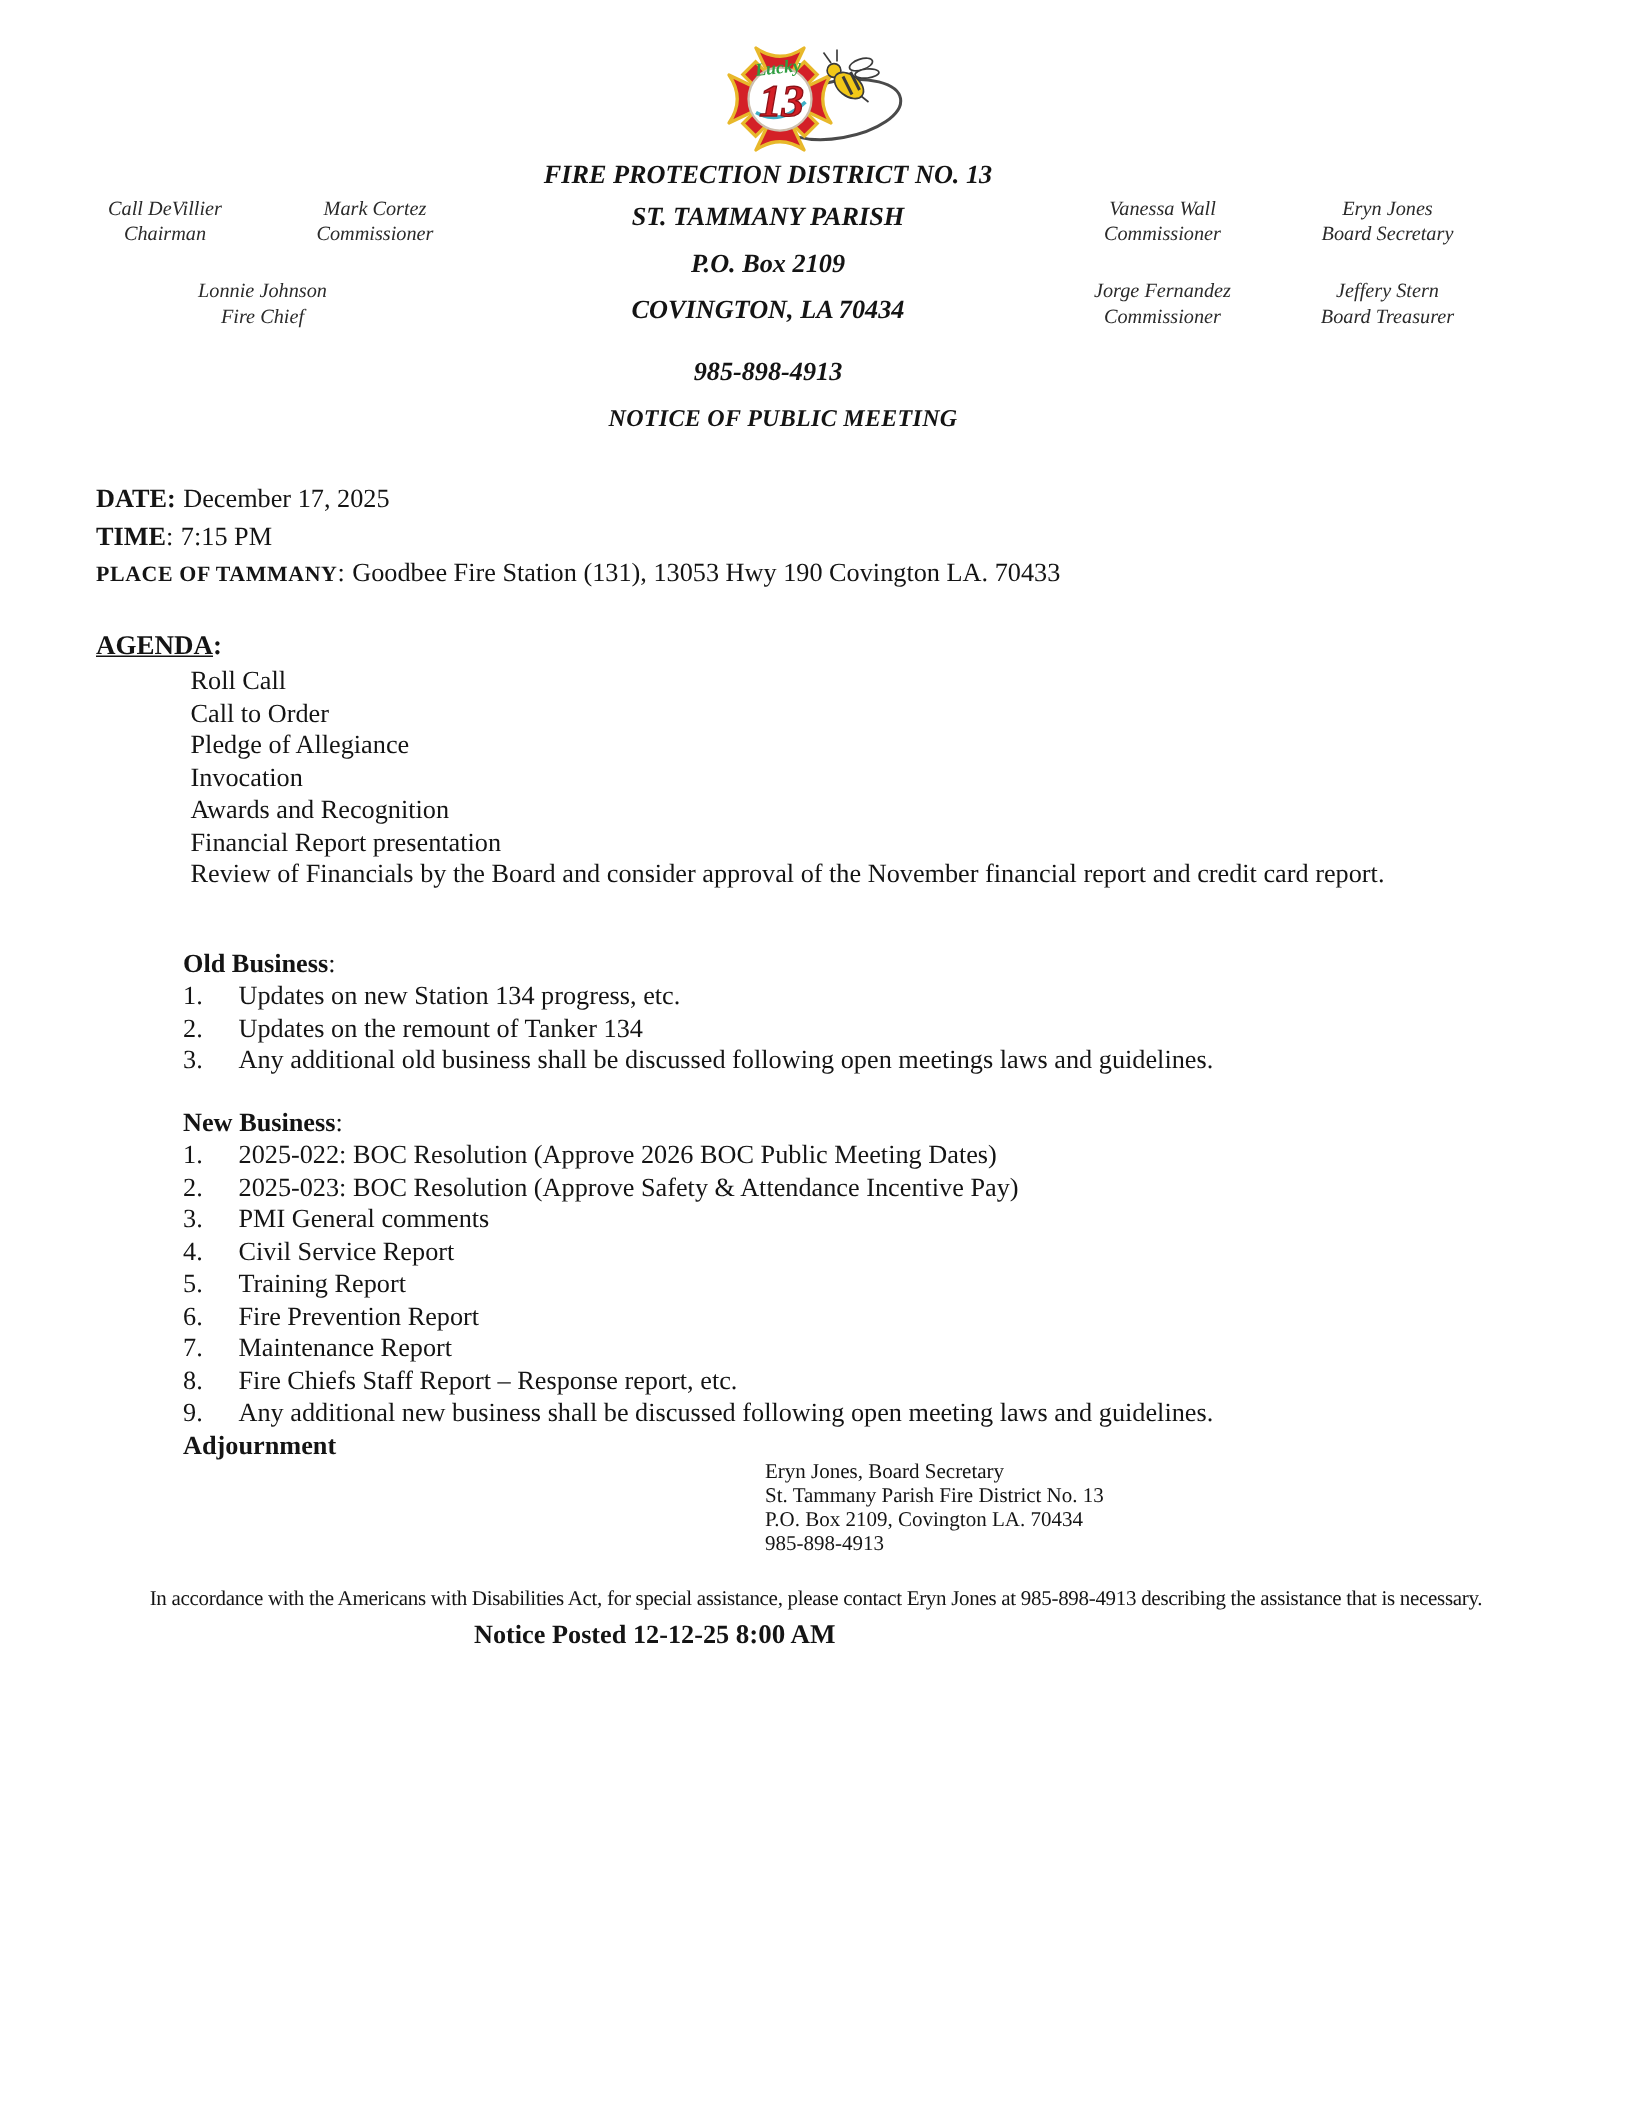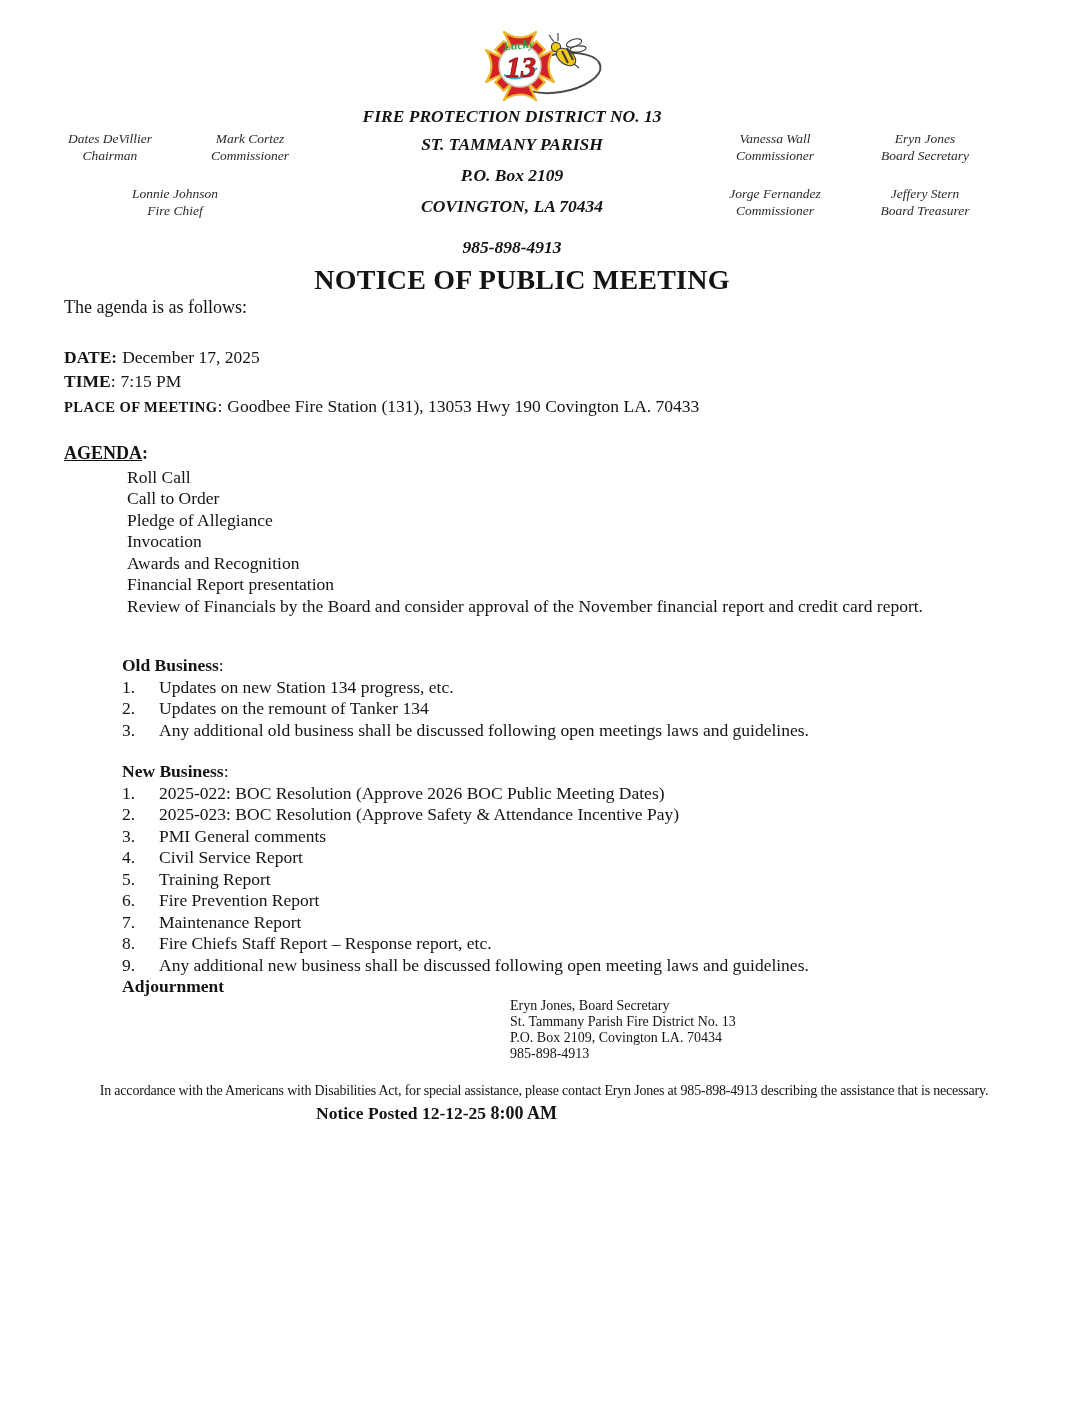--- a/index.html
+++ b/index.html
@@ -24,21 +24,21 @@
   .officials-right { left:700px; width:300px; }
   .off-row { display:flex; }
   .off-cell { width:140px; text-align:center; }
   .officials-right .off-cell { width:150px; }
   .off-row2 { margin-top:22px; }
   .off-center { width:160px; margin-left:55px; text-align:center; margin-top:22px; }
 
   
   .docbody { position:absolute; left:64px; top:266px; width:960px; font-size:17.5px; line-height:21.5px; }
 
-  .doc-title { text-align:center; font-weight:bold; font-size:28px; line-height:28px; padding-right:44px; letter-spacing:0.2px; }
+  .doc-title { text-align:center; font-weight:bold; font-size:16px; line-height:28px; padding-right:44px; letter-spacing:0.2px;font-style:italic; }
   .intro { margin-top:3px; font-size:18px; }
 
   .meeting { margin-top:26px; line-height:24.6px; }
   .lbl { font-weight:bold; }
   .place-lbl { font-weight:bold; font-size:14.6px; letter-spacing:0.4px; }
   .ml4 { margin-left:5px;text-align:center; }
 
   .agenda-head { margin-top:24px; font-weight:bold; font-size:18px; }
   .agenda-head .u { text-decoration:underline; }
   .agenda-list { margin-top:2px; }
@@ -105,21 +105,21 @@
     <span class="org-line">FIRE PROTECTION DISTRICT NO. 13</span>
     <span class="org-line">ST. TAMMANY PARISH</span>
     <span class="org-line">P.O. Box 2109</span>
     <span class="org-line">COVINGTON, LA 70434</span>
     <span class="org-phone">985-898-4913</span>
   </div>
 
   <div class="officials officials-left">
     <div class="off-row">
       <div class="off-cell">
-        <div>Dates DeVillier</div>
+        <div>Call DeVillier</div>
         <div>Chairman</div>
       </div>
       <div class="off-cell">
         <div>Mark Cortez</div>
         <div>Commissioner</div>
       </div>
     </div>
     <div class="off-center">
       <div>Lonnie Johnson</div>
       <div>Fire Chief</div>
@@ -146,31 +146,30 @@
         <div>Jeffery Stern</div>
         <div>Board Treasurer</div>
       </div>
     </div>
   </div>
 
   <div class="docbody">
 
     <div class="doc-title">NOTICE OF PUBLIC MEETING</div>
 
-    <div class="intro">The agenda is as follows:</div>
 
     <div class="meeting">
       <div>
         <span class="lbl">DATE:</span><span class="ml4">December 17, 2025</span>
       </div>
       <div>
         <span class="lbl">TIME</span><span>:</span><span class="ml4">7:15 PM</span>
       </div>
       <div>
-        <span class="place-lbl">PLACE OF MEETING</span><span>:</span><span class="ml4">Goodbee Fire Station (131), 13053 Hwy 190 Covington LA. 70433</span>
+        <span class="place-lbl">PLACE OF TAMMANY</span><span>:</span><span class="ml4">Goodbee Fire Station (131), 13053 Hwy 190 Covington LA. 70433</span>
       </div>
     </div>
 
     <div class="agenda-head">
       <span class="u">AGENDA</span><span>:</span>
     </div>
 
     <div class="agenda-list">
       <div class="indent">Roll Call</div>
       <div class="indent">Call to Order</div>

